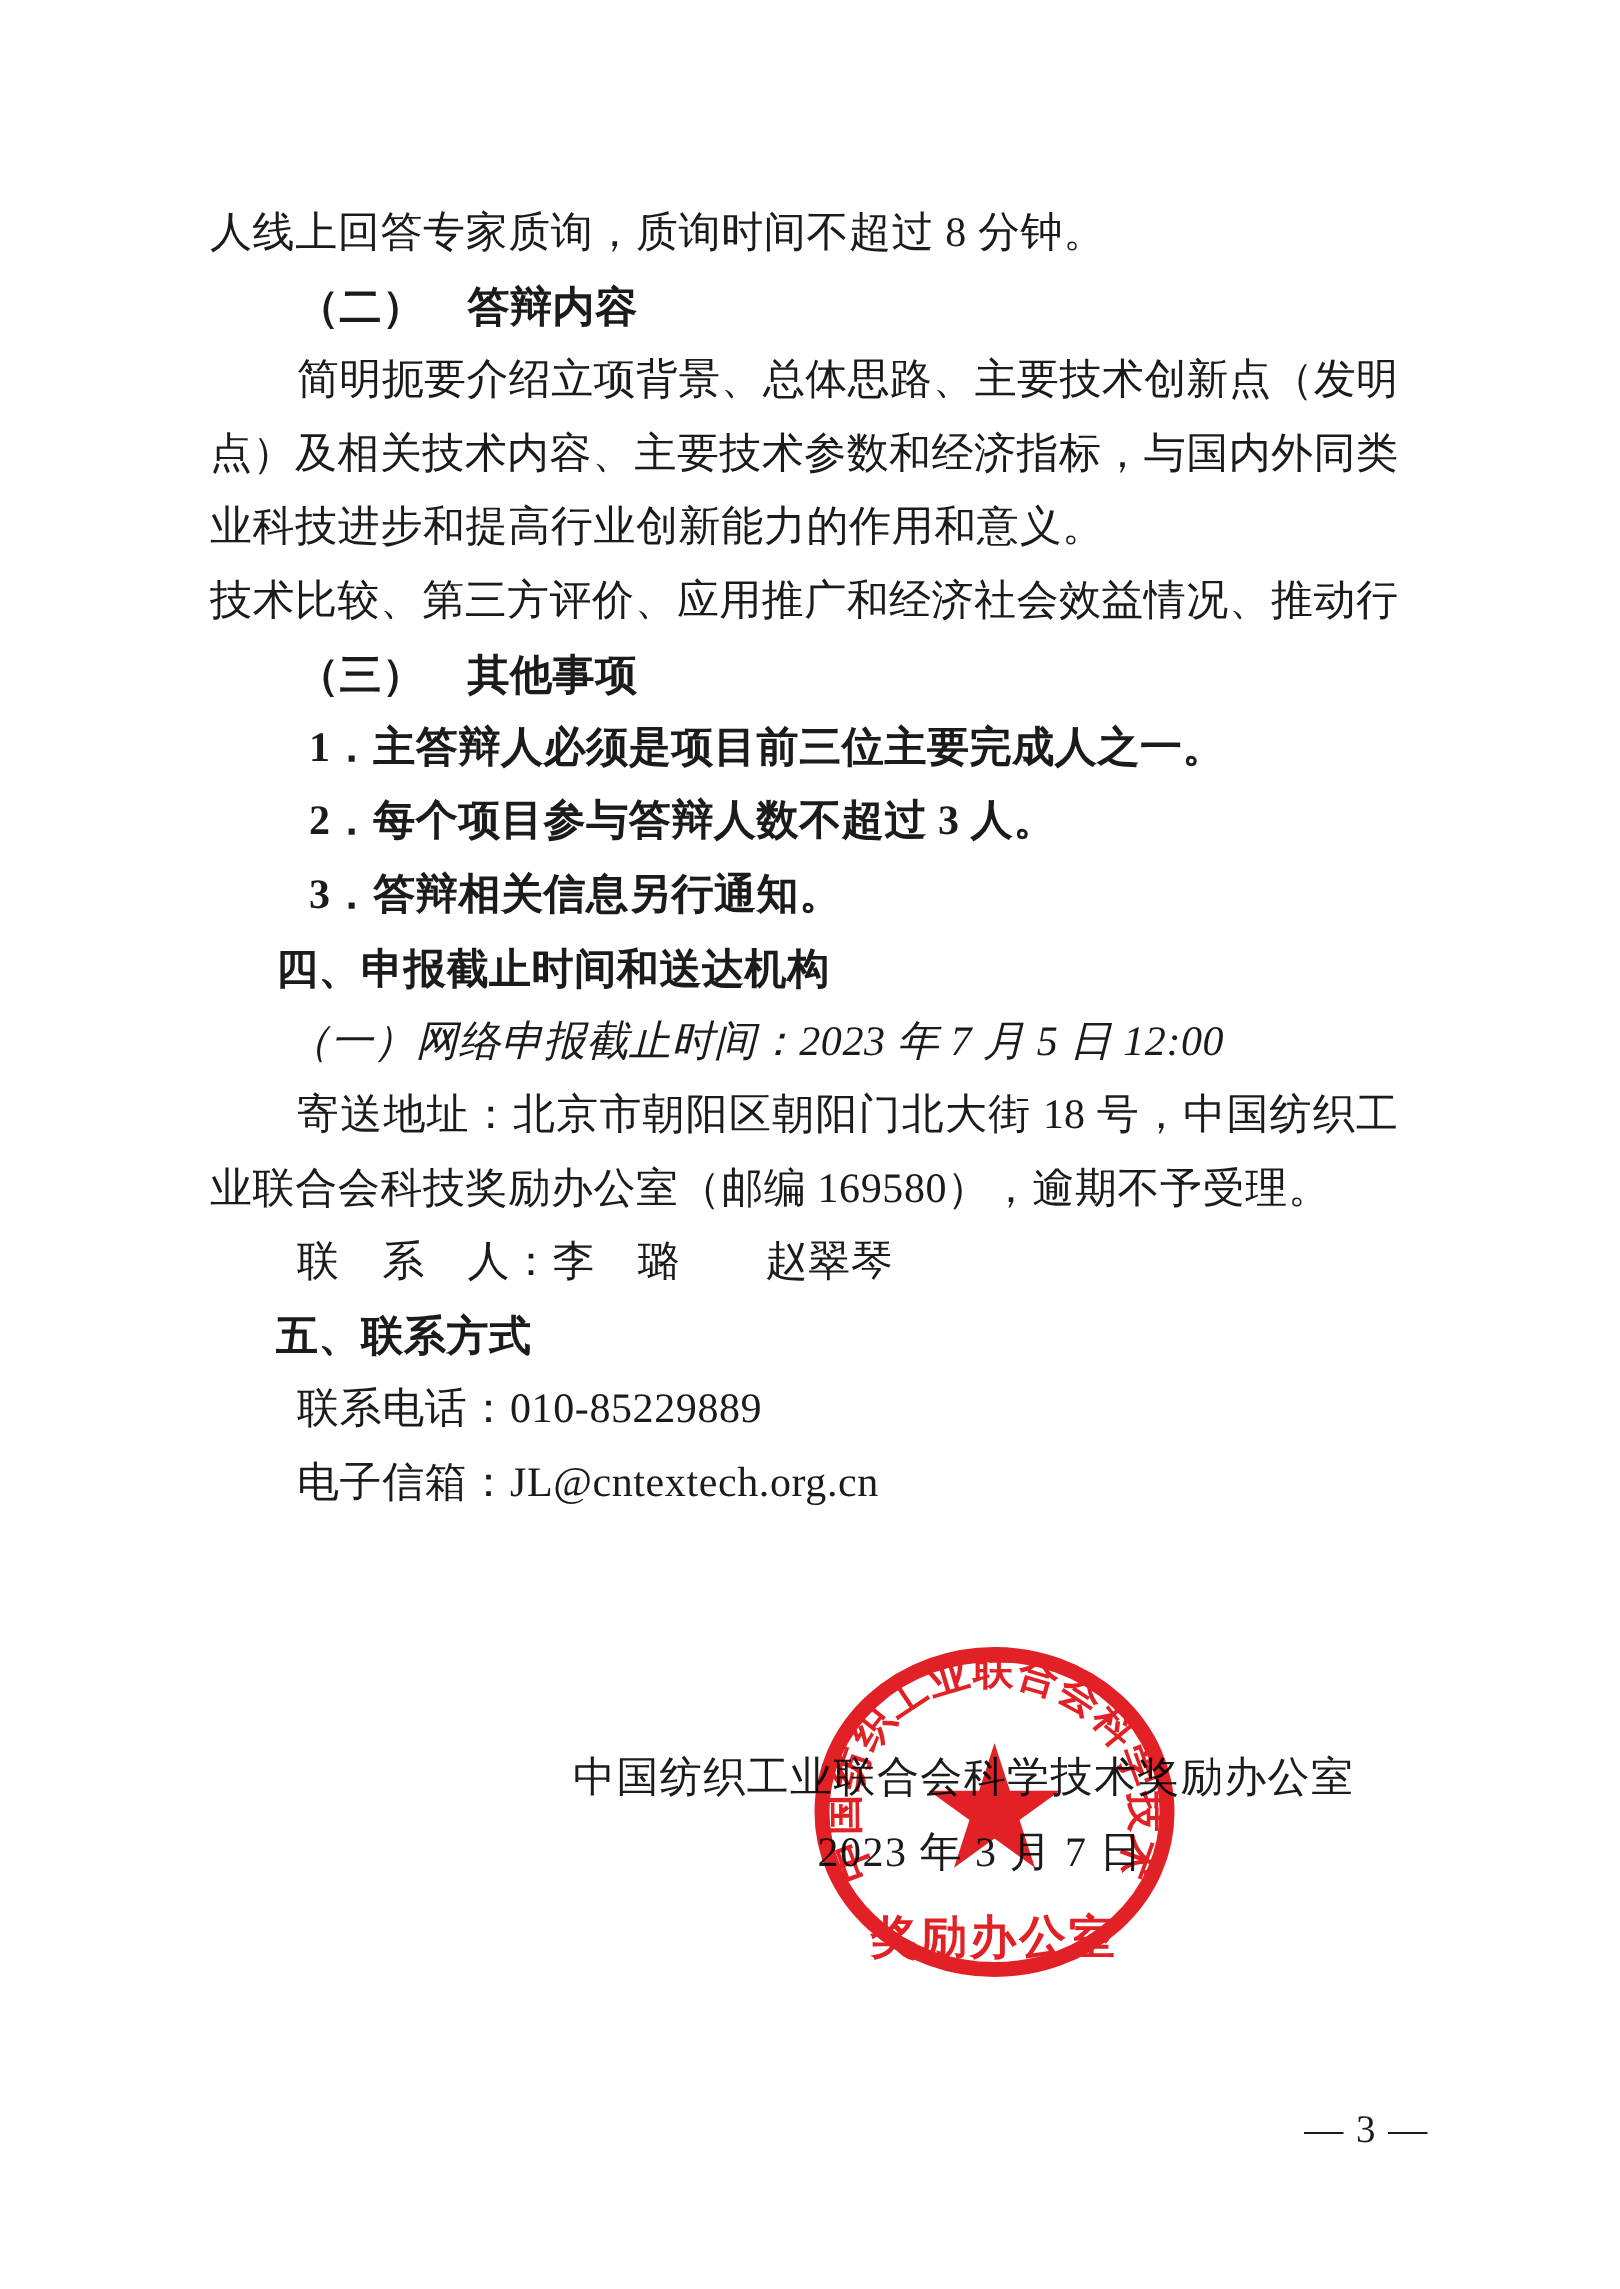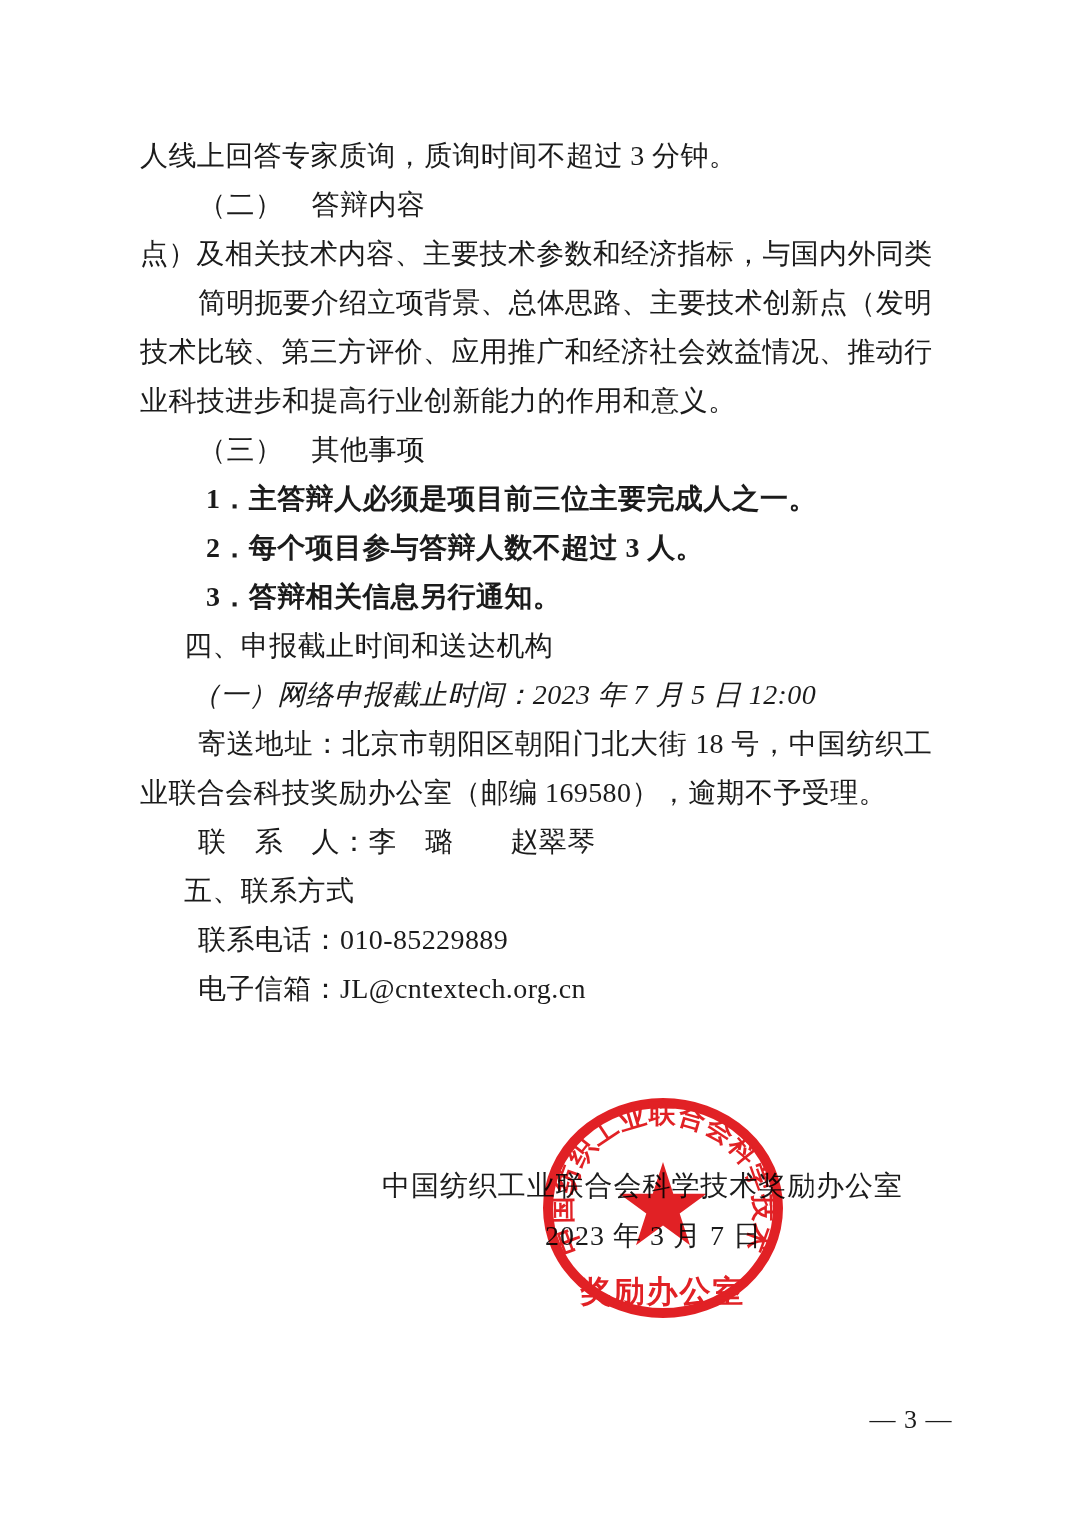--- a/index.html
+++ b/index.html
@@ -10,21 +10,21 @@
   }
   .doc { position:absolute; left:140px; top:131px; width:792px; }
   .line {
     height:49px; line-height:49px; font-size:28px;
     white-space:pre; letter-spacing:0.4px;
   }
   .fill {
     white-space:normal; letter-spacing:0;
     text-align:justify; text-align-last:justify; text-justify:inter-character;
   }
-  .b { font-weight:normal; font-family:"Liberation Sans","DejaVu Sans",sans-serif; }
+  .b { font-weight:bold; font-family:"Liberation Sans","DejaVu Sans",sans-serif; }
   .ind-p { padding-left:58px; }   
   .ind-n { padding-left:66px;font-weight:bold; }   
   .ind-h { padding-left:44px; }   
   .ind-b { padding-left:52px;font-style:italic; }   
   .sig {
     position:absolute; left:382px; top:1161px; width:520px; height:49px;
     line-height:49px; font-size:28px;
     text-align:justify; text-align-last:justify; text-justify:inter-character;
   }
   .date {
@@ -38,26 +38,26 @@
   .seal {
     position:absolute; left:533px; top:1088px;
     mix-blend-mode:multiply; opacity:0.94;
   }
   .seal text { font-family:"Liberation Sans","DejaVu Sans",sans-serif; font-weight:bold; }
 </style>
 </head>
 <body>
 
 <div class="doc">
-  <div class="line">人线上回答专家质询，质询时间不超过 3 分钟。</div>
+  <div class="line">人线上回答专家质询，质询时间不超过 8 分钟。</div>
   <div class="line b ind-p">（二）　答辩内容</div>
+  <div class="line fill" style="padding-left:58px;">简明扼要介绍立项背景、总体思路、主要技术创新点（发明</div>
   <div class="line fill">点）及相关技术内容、主要技术参数和经济指标，与国内外同类</div>
-  <div class="line fill" style="padding-left:58px;">简明扼要介绍立项背景、总体思路、主要技术创新点（发明</div>
+  <div class="line">业科技进步和提高行业创新能力的作用和意义。</div>
   <div class="line fill">技术比较、第三方评价、应用推广和经济社会效益情况、推动行</div>
-  <div class="line">业科技进步和提高行业创新能力的作用和意义。</div>
   <div class="line b ind-p">（三）　其他事项</div>
   <div class="line ind-n">1．主答辩人必须是项目前三位主要完成人之一。</div>
   <div class="line ind-n">2．每个项目参与答辩人数不超过 3 人。</div>
   <div class="line ind-n">3．答辩相关信息另行通知。</div>
   <div class="line b ind-h">四、申报截止时间和送达机构</div>
   <div class="line ind-b">（一）网络申报截止时间：2023 年 7 月 5 日 12:00</div>
   <div class="line fill" style="padding-left:58px;">寄送地址：北京市朝阳区朝阳门北大街 18 号，中国纺织工</div>
   <div class="line">业联合会科技奖励办公室（邮编 169580），逾期不予受理。</div>
   <div class="line ind-p">联　系　人：李　璐　　赵翠琴</div>
   <div class="line b ind-h">五、联系方式</div>

